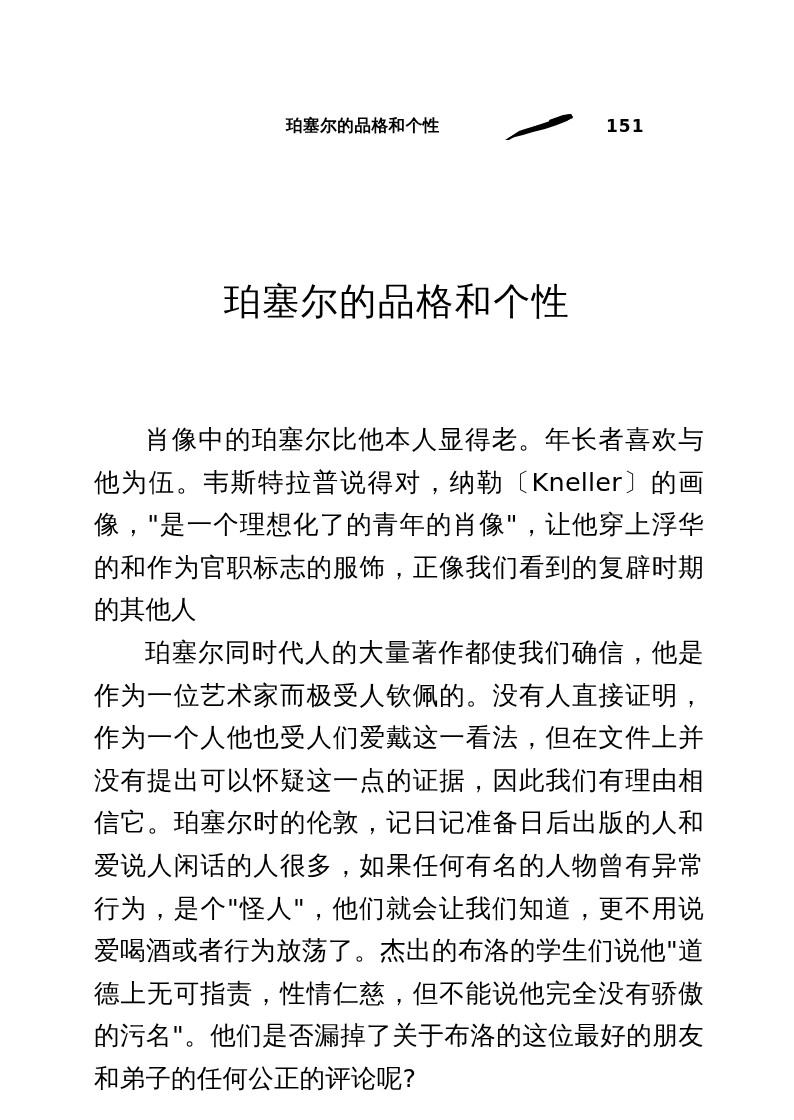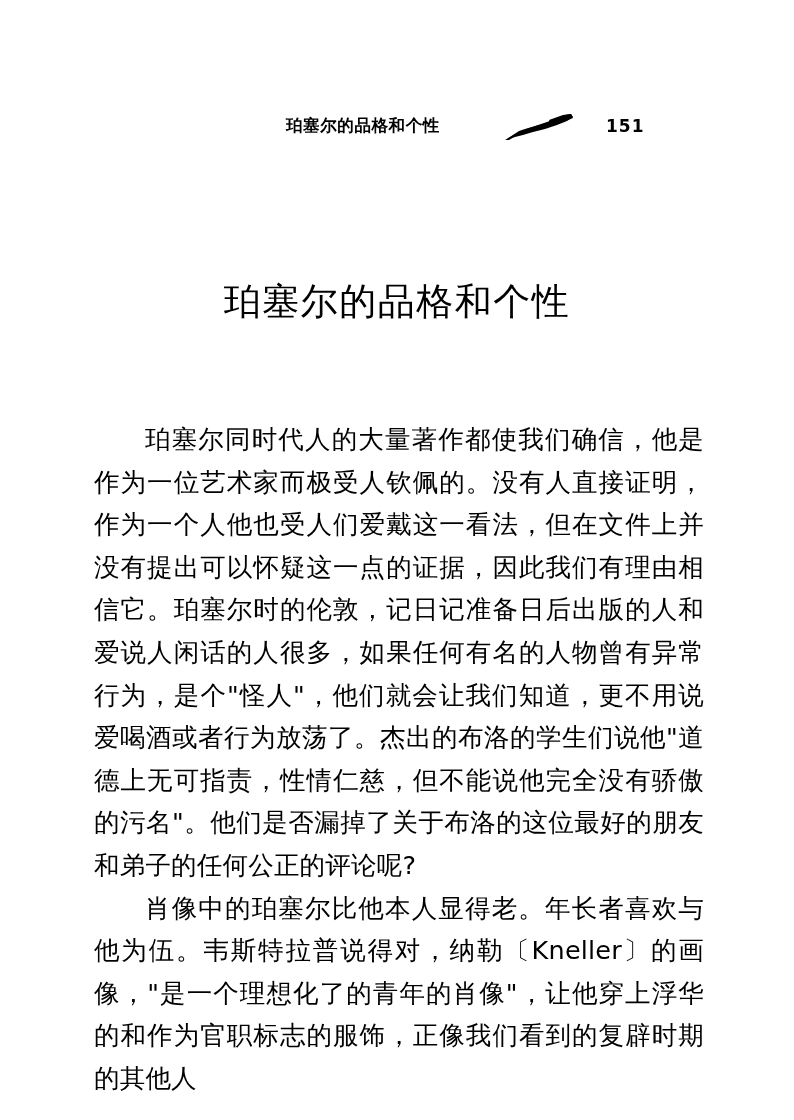--- a/index.html
+++ b/index.html
@@ -129,21 +129,21 @@
         <path d="M22 15 L34 11 L36 13 L24 17 Z" fill="#000000"></path>
       </svg>
     </span>
 
     <span class="rh-pagenum">151</span>
   </div>
 
   <div id="chapter-title">珀塞尔的品格和个性</div>
 
   <div id="body-text">
+    <p class="para">肖像中的珀塞尔比他本人显得老。年长者喜欢与他为伍。韦斯特拉普说得对，纳勒〔Kneller〕的画像，"是一个理想化了的青年的肖像"，让他穿上浮华的和作为官职标志的服饰，正像我们看到的复辟时期的其他人</p>
     <p class="para">珀塞尔同时代人的大量著作都使我们确信，他是作为一位艺术家而极受人钦佩的。没有人直接证明，作为一个人他也受人们爱戴这一看法，但在文件上并没有提出可以怀疑这一点的证据，因此我们有理由相信它。珀塞尔时的伦敦，记日记准备日后出版的人和爱说人闲话的人很多，如果任何有名的人物曾有异常行为，是个"怪人"，他们就会让我们知道，更不用说爱喝酒或者行为放荡了。杰出的布洛的学生们说他"道德上无可指责，性情仁慈，但不能说他完全没有骄傲的污名"。他们是否漏掉了关于布洛的这位最好的朋友和弟子的任何公正的评论呢?</p>
-    <p class="para">肖像中的珀塞尔比他本人显得老。年长者喜欢与他为伍。韦斯特拉普说得对，纳勒〔Kneller〕的画像，"是一个理想化了的青年的肖像"，让他穿上浮华的和作为官职标志的服饰，正像我们看到的复辟时期的其他人</p>
   </div>
 
   <div id="watermark" style="color: rgb(240, 136, 120);">
     <span class="wm-q">q</span><span>iyuexuexi.COM</span>
   </div>
 
 </div>
 
 </body></html>

